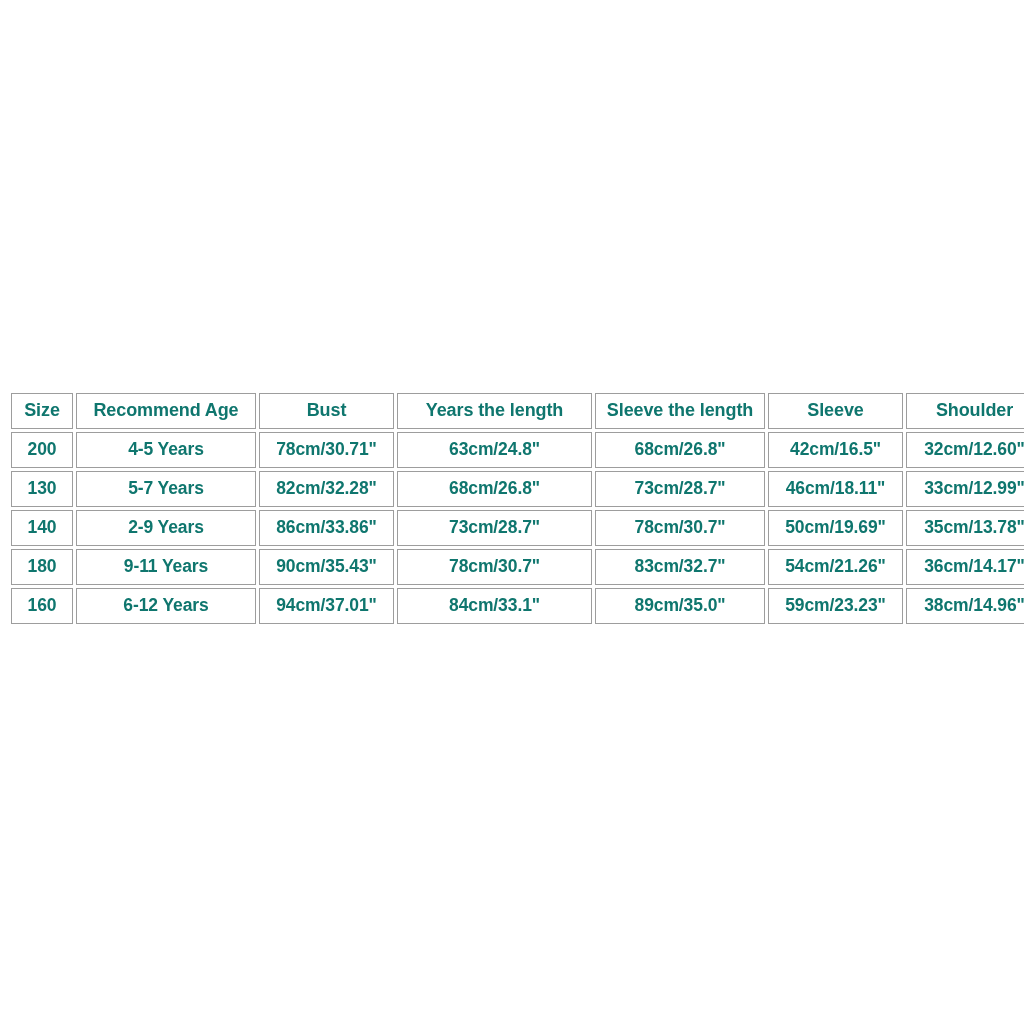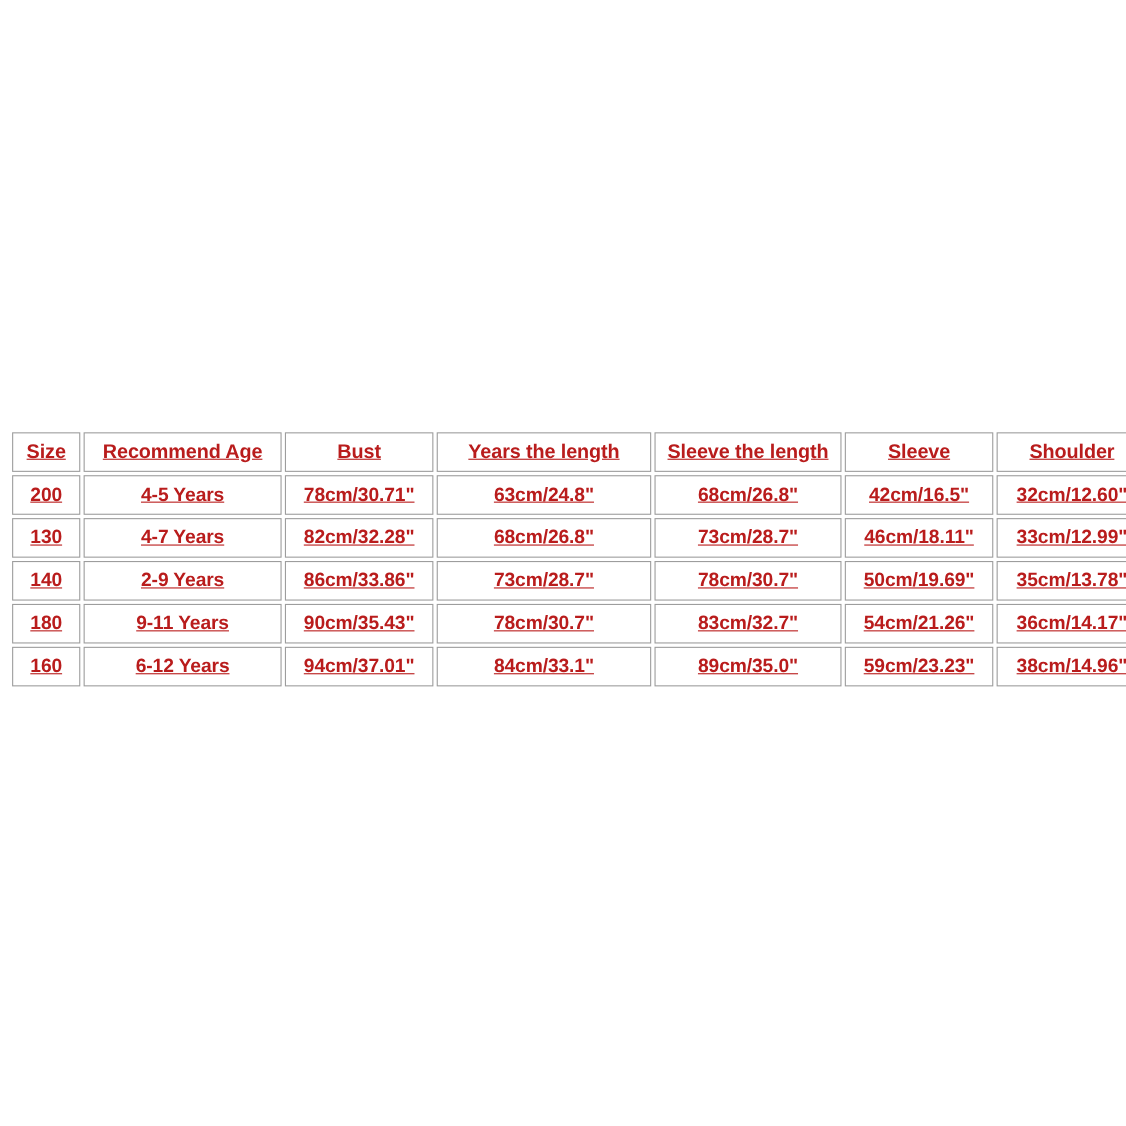--- a/index.html
+++ b/index.html
@@ -31,27 +31,26 @@
     background: #ffffff;
   }
 
   table.size-chart td {
     border: 1px solid #9d9d9d;
     background: #ffffff;
     text-align: center;
     vertical-align: middle;
     height: 34px;
     padding: 0 2px;
-    color: #b91c1c;
+    color: #0f766e;
     font-weight: bold;
     font-size: 17.5px;
     line-height: 1.1;
     letter-spacing: -0.1px;
     white-space: nowrap;
-    text-decoration: underline;
   }
 
   table.size-chart thead td {
     font-size: 18px;
   }
 
   
   col.c-size      { width: 62px; }
   col.c-age       { width: 180px; }
   col.c-bust      { width: 135px; }
@@ -90,21 +89,21 @@
         <td>200</td>
         <td>4-5 Years</td>
         <td>78cm/30.71"</td>
         <td>63cm/24.8"</td>
         <td>68cm/26.8"</td>
         <td>42cm/16.5"</td>
         <td>32cm/12.60"</td>
       </tr>
       <tr>
         <td>130</td>
-        <td>4-7 Years</td>
+        <td>5-7 Years</td>
         <td>82cm/32.28"</td>
         <td>68cm/26.8"</td>
         <td>73cm/28.7"</td>
         <td>46cm/18.11"</td>
         <td>33cm/12.99"</td>
       </tr>
       <tr>
         <td>140</td>
         <td>2-9 Years</td>
         <td>86cm/33.86"</td>

